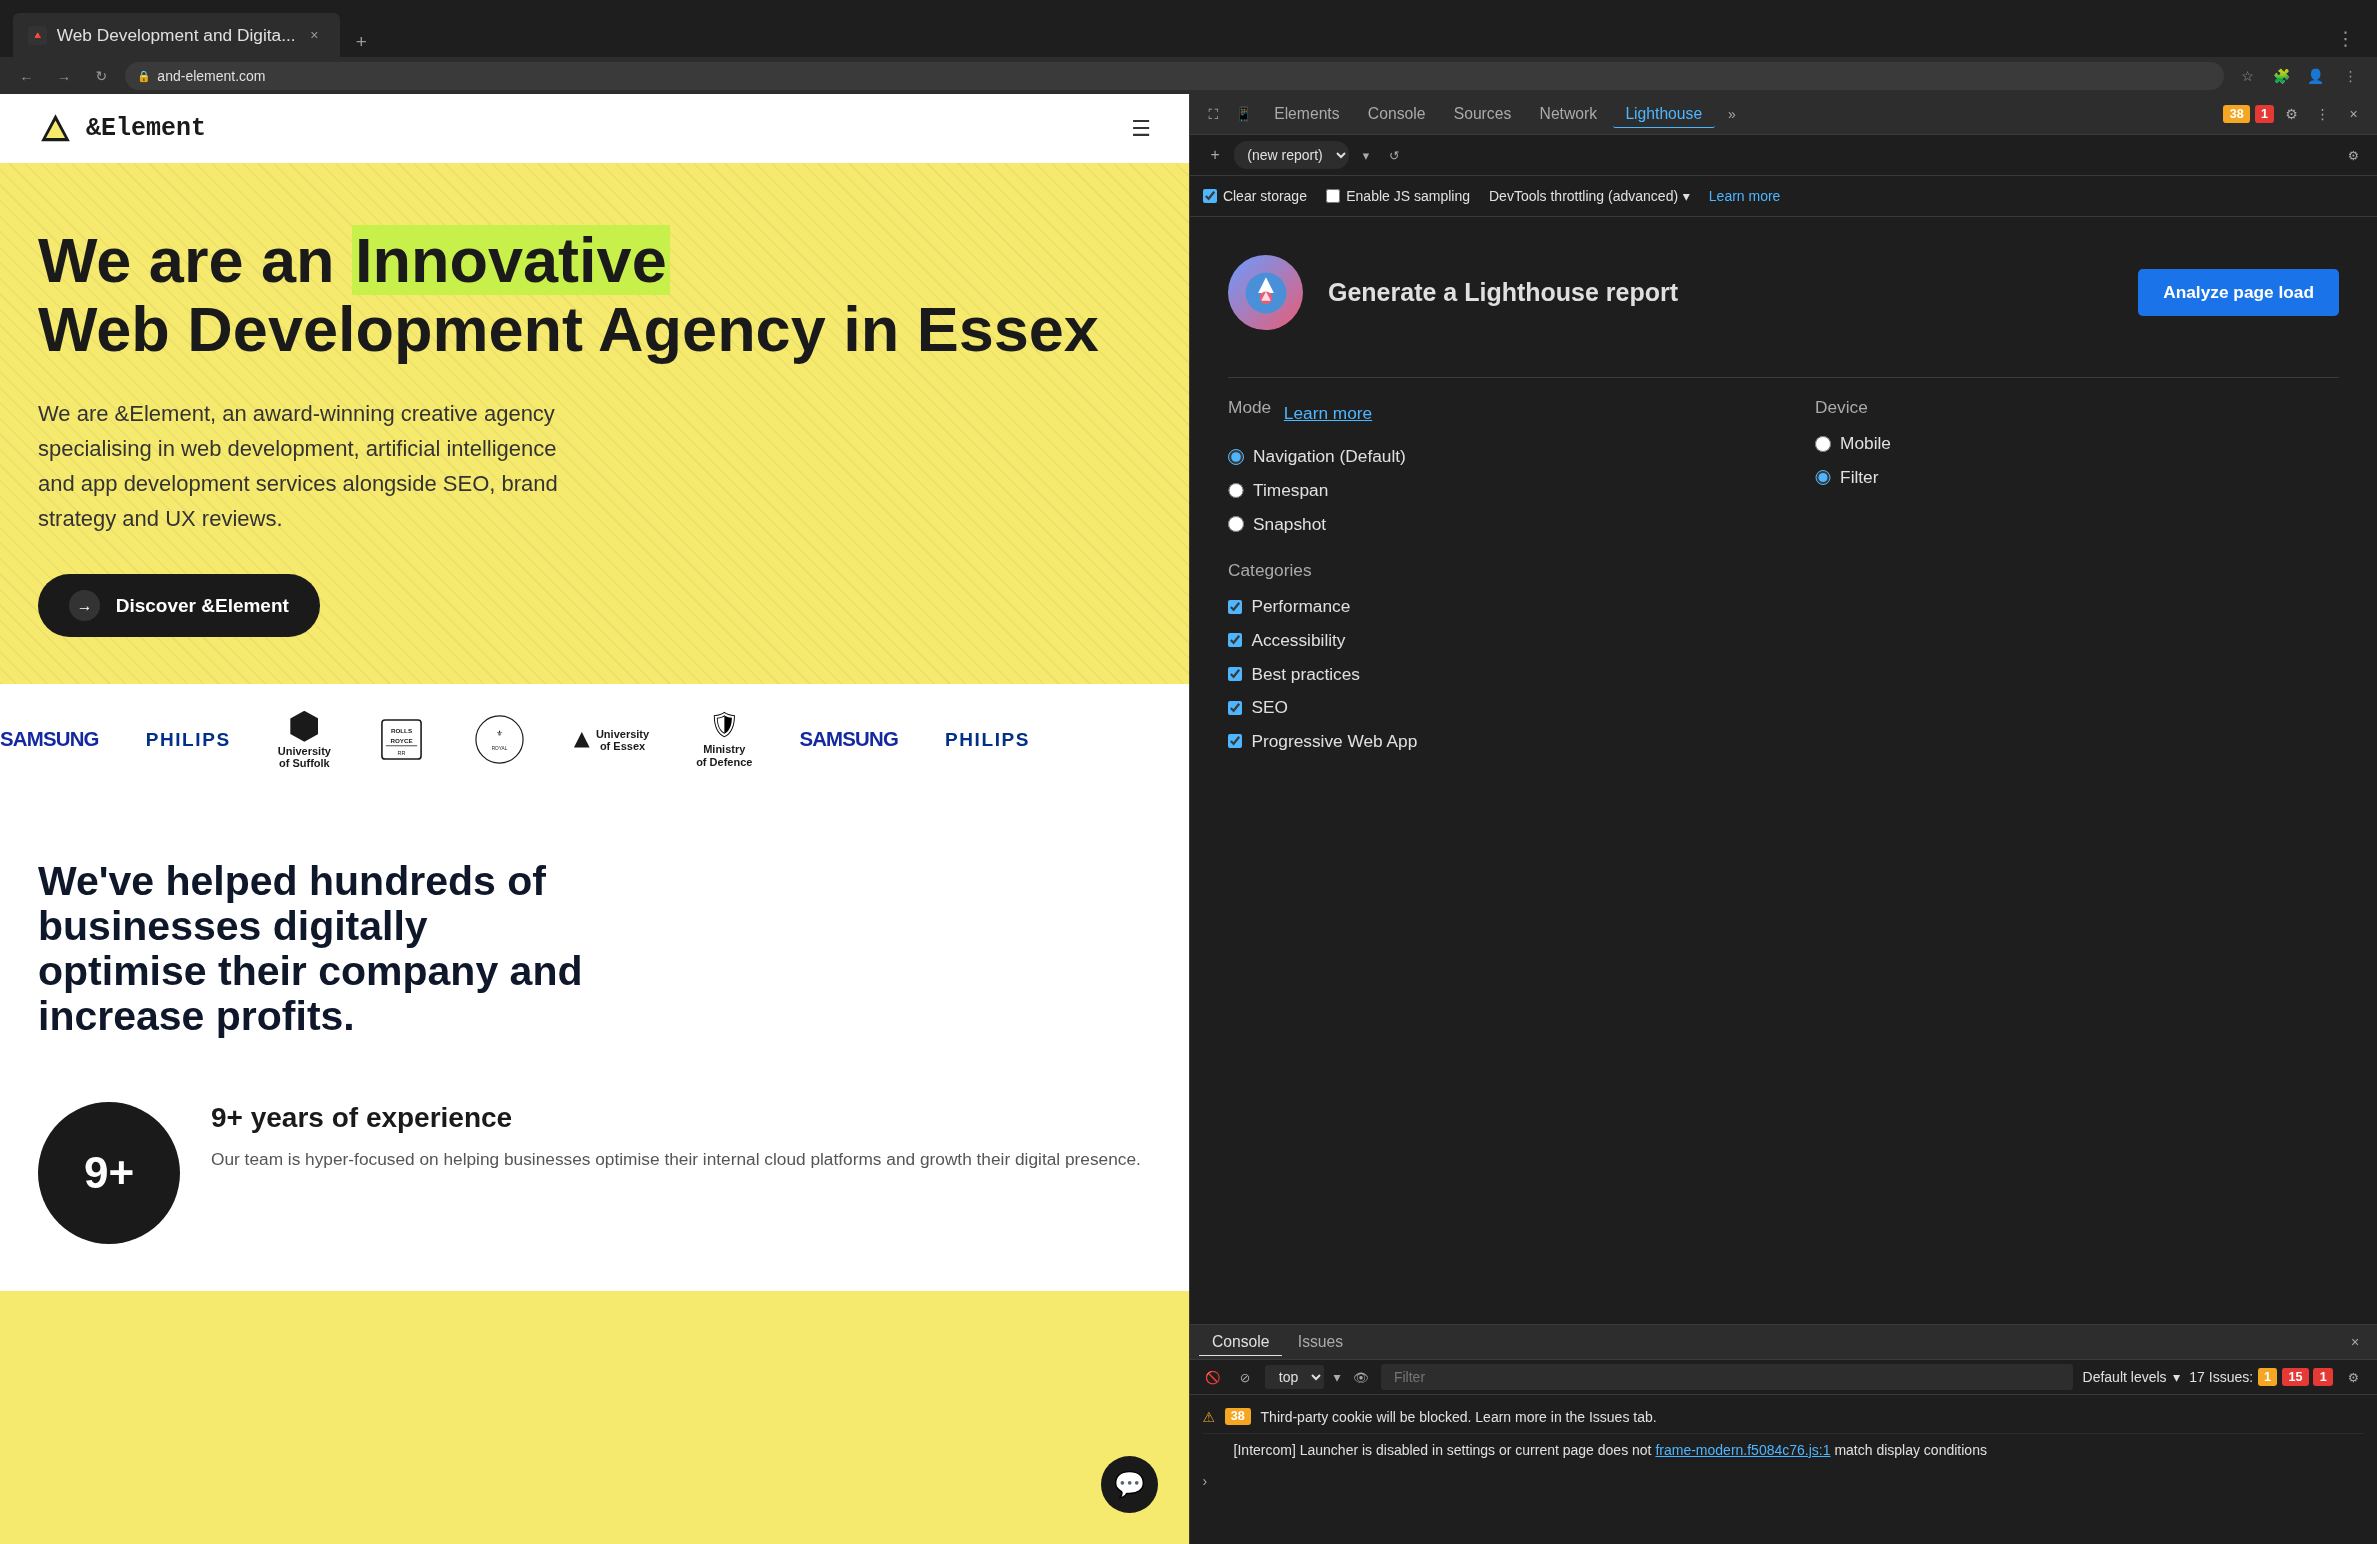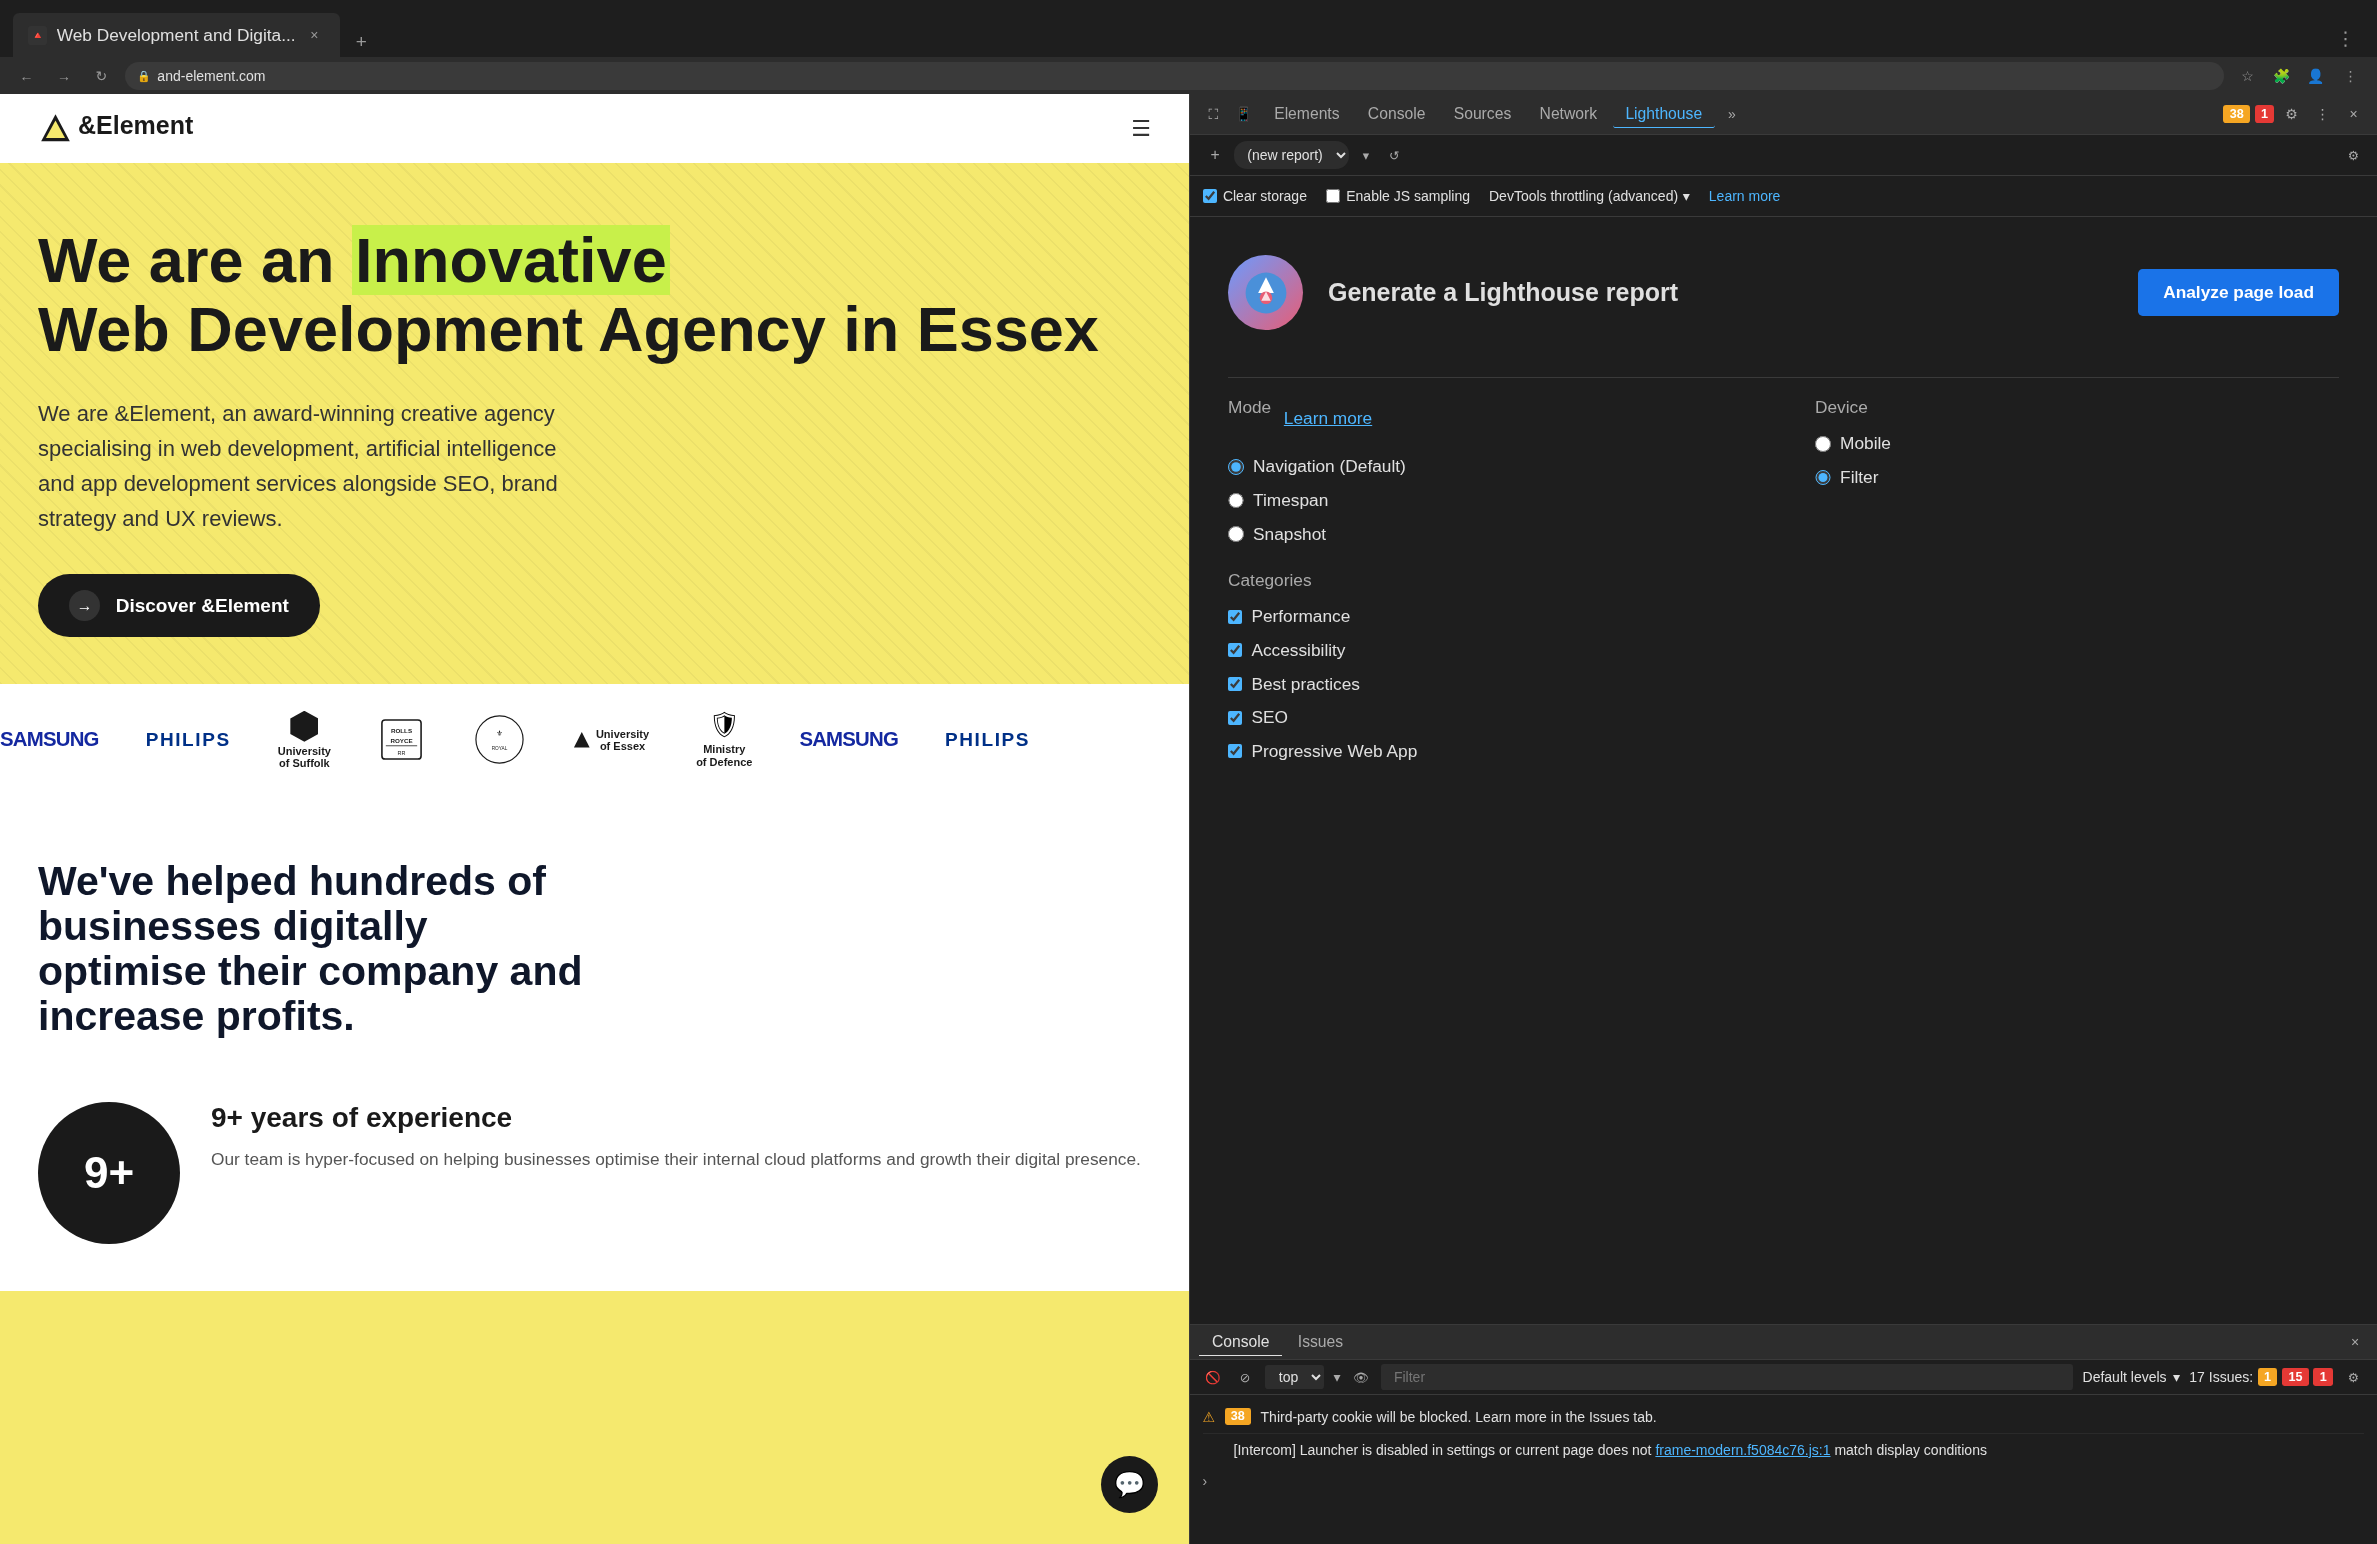--- a/index.html
+++ b/index.html
@@ -24,21 +24,21 @@
     .nav-action-btn { width: 28px; height: 28px; display: flex; align-items: center; justify-content: center; color: #999; font-size: 14px; cursor: pointer; border-radius: 3.1px; }
 
     
     .main-area { display: flex; flex: 1; overflow: hidden; }
 
     
     .website-viewport { width: 1189px; flex-shrink: 0; background: #f5e96e; overflow: hidden; position: relative; }
 
     
     .site-header { background: white; height: 69px; display: flex; align-items: center; justify-content: space-between; padding: 0 38px; position: sticky; top: 0; z-index: 10; }
-    .site-logo { display: flex; align-items: flex-start; gap: 5px; }
+    .site-logo { display: flex; align-items: center; gap: 13px; font-family: Liberation Mono, monospace; }
     .logo-triangle { width: 35px; height: 35px; }
     .logo-text { font-size: 25px; font-weight: 700; color: #1a1a1a; }
     .hamburger { font-size: 22px; color: #333; cursor: pointer; }
 
     
     .hero-section { background: #f5e96e; background-image: repeating-linear-gradient(45deg, rgba(0,0,0,0.04) 0px, rgba(0,0,0,0.04) 1.6px, transparent 1.6px, transparent 11px); padding: 63px 38px 47px; }
     .hero-title { font-size: 63px; font-weight: 800; color: #1a1a1a; line-height: 1.1; margin-bottom: 31px; }
     .hero-title .highlight { color: #1a1a1a; background: #c8f04a; padding: 0 3.1px; }
     .hero-subtitle { font-size: 22px; color: #333; line-height: 1.6; margin-bottom: 38px; max-width: 550px; }
     .hero-cta { display: flex; align-items: center; gap: 15.7px; background: #1a1a1a; color: white; border: none; border-radius: 39px; padding: 15.7px 31px; font-size: 19px; font-weight: 600; cursor: pointer; width: fit-content; }
@@ -100,21 +100,21 @@
     .lh-generate { display: flex; align-items: center; gap: 25px; margin-bottom: 47px; }
     .lh-icon { width: 75px; height: 75px; border-radius: 50%; background: linear-gradient(135deg, #6b9bff 0%, #e85d75 100%); display: flex; align-items: center; justify-content: center; font-size: 38px; flex-shrink: 0; }
     .lh-generate-text { flex: 1; }
     .lh-title { color: #e0e0e0; font-size: 25px; font-weight: 600; }
     .lh-analyze-btn { background: #1a73e8; color: white; border: none; border-radius: 4.7px; padding: 12.6px 25px; font-size: 17.3px; font-weight: 600; cursor: pointer; white-space: nowrap; }
 
     
     .lh-section { margin-bottom: 31px; }
     .lh-section-row { display: flex; gap: 63px; margin-bottom: 25px; }
     .lh-section-col { flex: 1; }
-    .lh-section-label { color: #aaa; font-size: 17.3px; margin-bottom: 23px; }
+    .lh-section-label { color: #aaa; font-size: 17.3px; margin-bottom: 13px; }
     .lh-mode-learn { color: #4db6ff; font-size: 17.3px; cursor: pointer; margin-left: 12.6px; }
     .lh-radio-group { display: flex; flex-direction: column; gap: 12.6px; }
     .lh-radio-item { display: flex; align-items: center; gap: 9.4px; color: #e0e0e0; font-size: 17.3px; cursor: pointer; }
     .lh-radio { width: 15.7px; height: 15.7px; accent-color: #4db6ff; }
     .lh-categories-label { color: #aaa; font-size: 17.3px; margin-bottom: 15.7px; }
     .lh-checkbox-group { display: flex; flex-direction: column; gap: 12.6px; }
     .lh-checkbox-row { display: flex; align-items: center; gap: 9.4px; color: #e0e0e0; font-size: 17.3px; cursor: pointer; }
     .lh-cb { width: 14px; height: 14px; accent-color: #4db6ff; }
 
     

